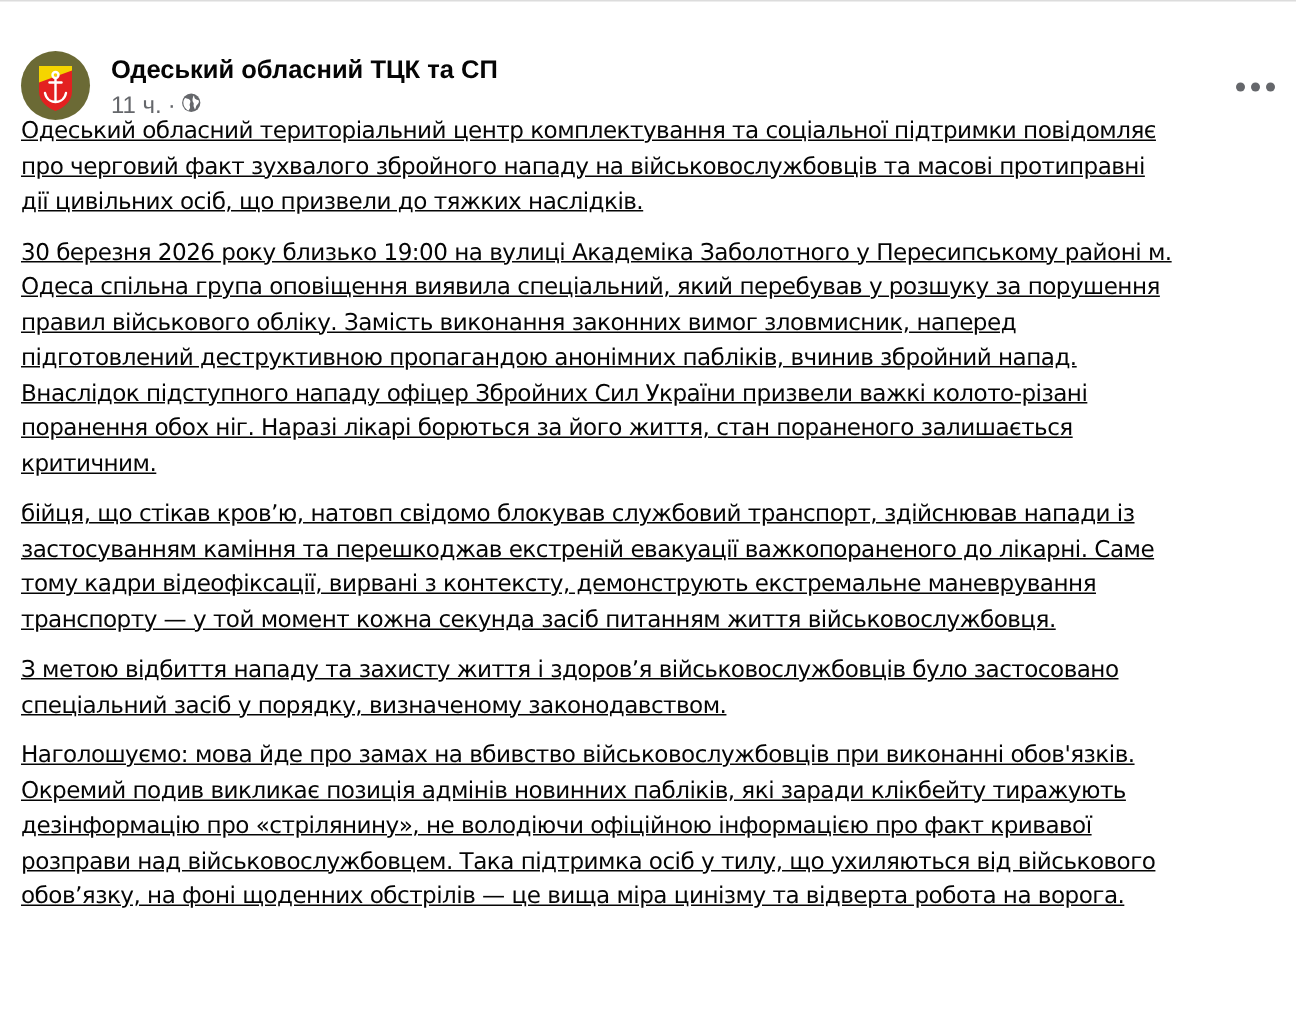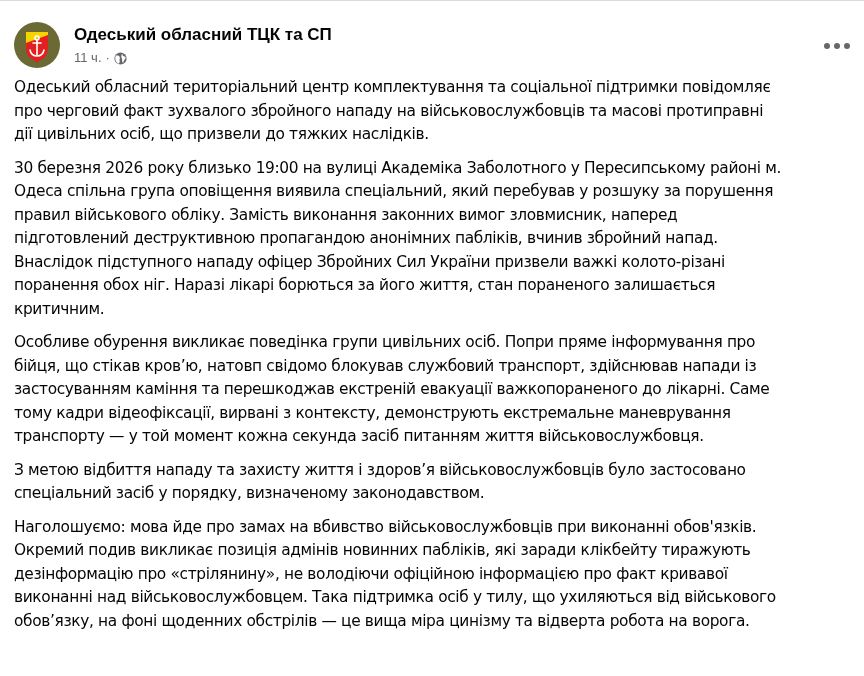--- a/index.html
+++ b/index.html
@@ -3,47 +3,47 @@
 <meta charset="utf-8">
 <style>
   html, body { margin: 0; padding: 0; background: #ffffff; }
   body {
     width: 864px; height: 676px; overflow: hidden;
     font-family: "DejaVu Sans", "Liberation Sans", sans-serif;
     color: #050505;
     position: relative;
   }
   .top-border { position: absolute; left: 0; top: 0; width: 864px; height: 1px; background: #dcdcdc; }
-  .header { position: absolute; left: 14px; top: 22px; right: 0; height: 50px; }
+  .header { position: absolute; left: 14px; top: 34px; right: 0; height: 50px; }
   .avatar {
     position: absolute; left: 0; top: 0; width: 46px; height: 46px; border-radius: 50%;
     background: #6b6a35; overflow: hidden;
   }
   .avatar svg { position: absolute; left: 0; top: 0; }
   .name {
     position: absolute; left: 60px; top: 3px;
     font-family: "Liberation Sans", sans-serif; font-weight: bold;
     font-size: 17px; color: #050505; white-space: nowrap; cursor: pointer;
   }
-  .meta { position: absolute; left: 60px; top: 28px; display: flex; align-items: flex-end;
-    font-family: "Liberation Sans", sans-serif; font-size: 13px; color: #65676b; }
+  .meta { position: absolute; left: 60px; top: 28px; display: flex; align-items: flex-start;
+    font-family: "Liberation Sans", sans-serif; font-size: 16px; color: #65676b; }
   .meta .dot { margin: 0 4px; }
   .globe { width: 13px; height: 13px; display: inline-block; }
   .more {
     position: absolute; right: 14px; top: 14px; width: 26px; height: 20px;
     display: flex; align-items: center; justify-content: space-between; cursor: pointer;
   }
   .more span { width: 6px; height: 6px; border-radius: 50%; background: #65676b; display: block; }
   .post-body {
     position: absolute; left: 14px; top: 76px; width: 848px;
     font-size: 15.4px; line-height: 23.5px; color: #050505;
     font-family: "DejaVu Sans", sans-serif;
     letter-spacing: -0.35px;
   }
-  .post-body p { margin: 0 0 10px 0; }
+  .post-body p { margin: 0 0 10px 0; text-decoration: underline; }
   .line { display: block; white-space: nowrap; }
 </style>
 </head>
 <body>
 
 <div class="top-border"></div>
 
 <div class="header">
   <div class="avatar">
     <svg width="46" height="46" viewBox="0 0 46 46">
@@ -85,30 +85,29 @@
   <p>
     <span class="line">30 березня 2026 року близько 19:00 на вулиці Академіка Заболотного у Пересипському районі м.</span>
     <span class="line">Одеса спільна група оповіщення виявила спеціальний, який перебував у розшуку за порушення</span>
     <span class="line">правил військового обліку. Замість виконання законних вимог зловмисник, наперед</span>
     <span class="line">підготовлений деструктивною пропагандою анонімних пабліків, вчинив збройний напад.</span>
     <span class="line">Внаслідок підступного нападу офіцер Збройних Сил України призвели важкі колото-різані</span>
     <span class="line">поранення обох ніг. Наразі лікарі борються за його життя, стан пораненого залишається</span>
     <span class="line">критичним.</span>
   </p>
   <p>
-    <span class="line">Особливе обурення викликає поведінка групи цивільних осіб. Попри пряме інформування про</span>
     <span class="line">бійця, що стікав кров’ю, натовп свідомо блокував службовий транспорт, здійснював напади із</span>
     <span class="line">застосуванням каміння та перешкоджав екстреній евакуації важкопораненого до лікарні. Саме</span>
     <span class="line">тому кадри відеофіксації, вирвані з контексту, демонструють екстремальне маневрування</span>
     <span class="line">транспорту — у той момент кожна секунда засіб питанням життя військовослужбовця.</span>
   </p>
   <p>
     <span class="line">З метою відбиття нападу та захисту життя і здоров’я військовослужбовців було застосовано</span>
     <span class="line">спеціальний засіб у порядку, визначеному законодавством.</span>
   </p>
   <p>
     <span class="line">Наголошуємо: мова йде про замах на вбивство військовослужбовців при виконанні обов'язків.</span>
     <span class="line">Окремий подив викликає позиція адмінів новинних пабліків, які заради клікбейту тиражують</span>
     <span class="line">дезінформацію про «стрілянину», не володіючи офіційною інформацією про факт кривавої</span>
-    <span class="line">виконанні над військовослужбовцем. Така підтримка осіб у тилу, що ухиляються від військового</span>
+    <span class="line">розправи над військовослужбовцем. Така підтримка осіб у тилу, що ухиляються від військового</span>
     <span class="line">обов’язку, на фоні щоденних обстрілів — це вища міра цинізму та відверта робота на ворога.</span>
   </p>
 </div>
 
 </body></html>

